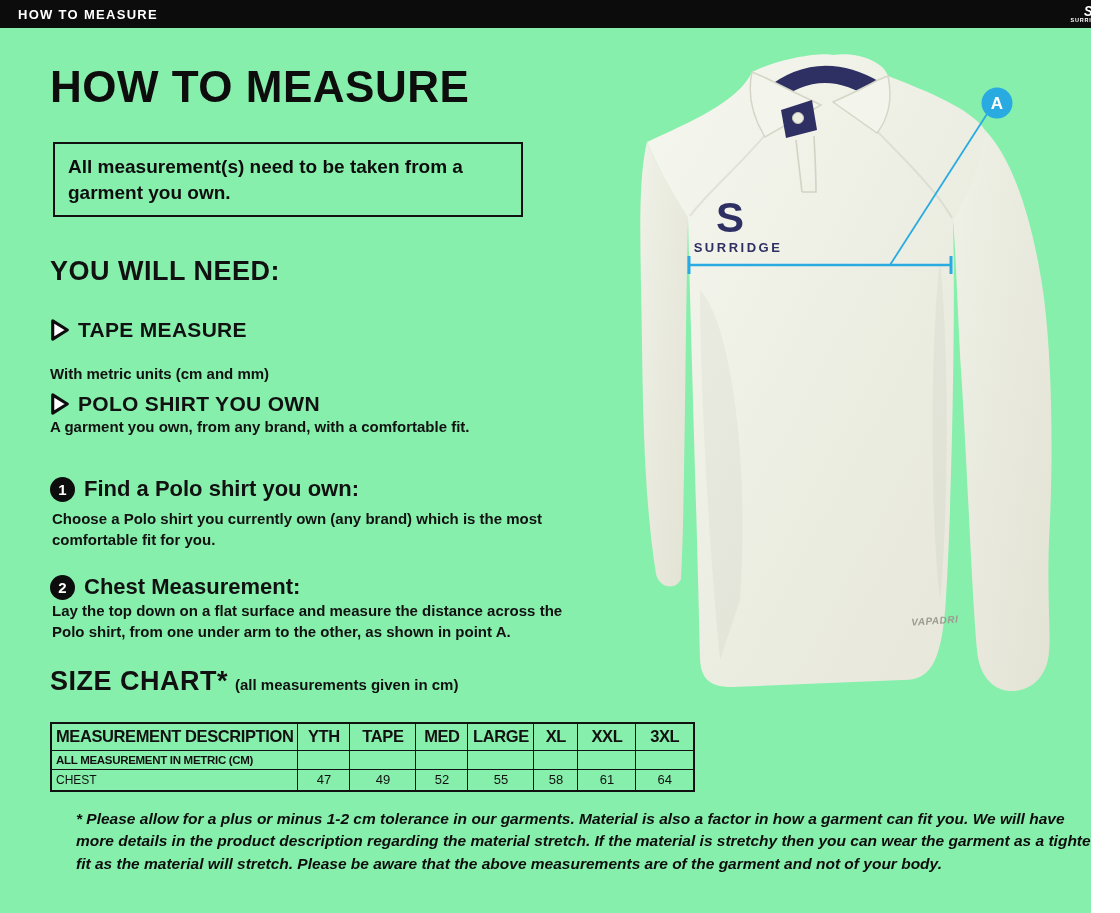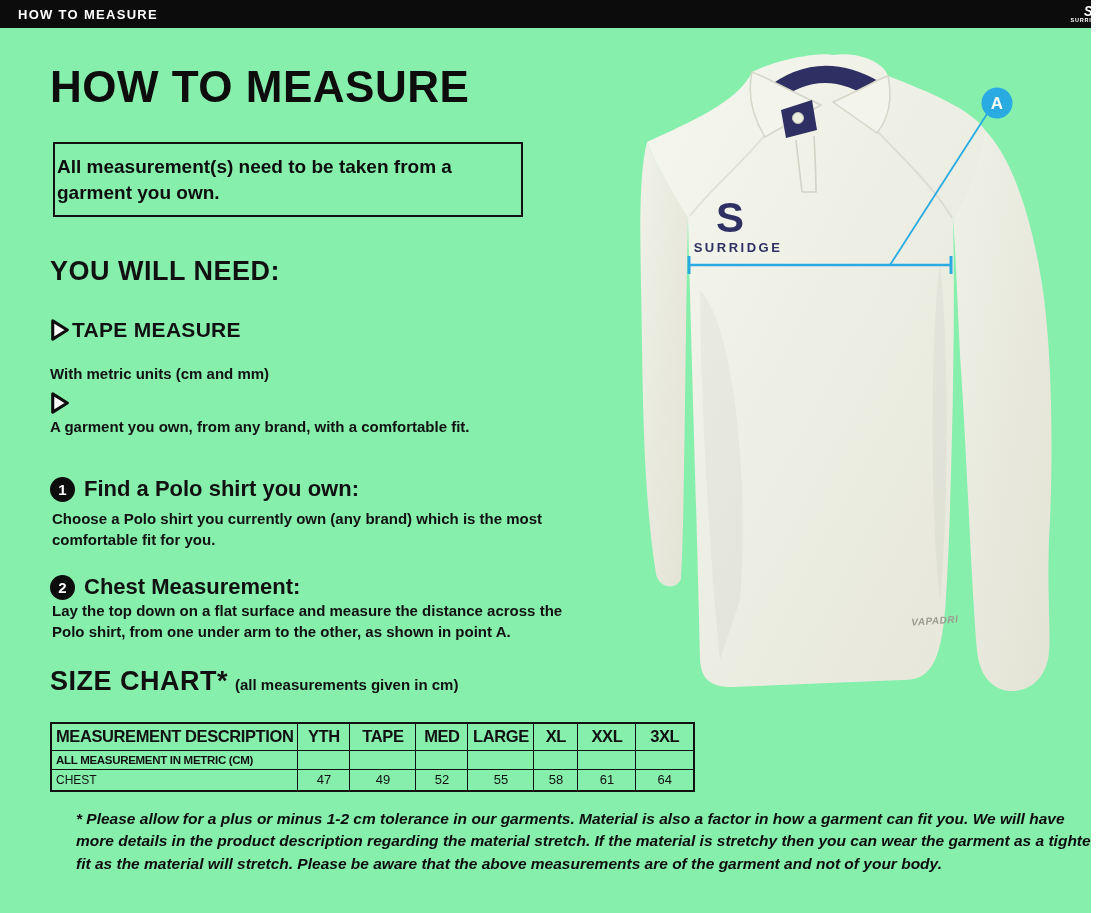--- a/index.html
+++ b/index.html
@@ -30,28 +30,28 @@
   .topbar-brand .brand-word {
     color:#fff; font-size:5.5px; font-weight:bold; letter-spacing:0.8px;
   }
   
   .h1 {
     position:absolute; left:50px; top:62px;
     font-size:44px; font-weight:800; letter-spacing:0.5px; color:#0d0d0d;
   }
   .notice-box {
     position:absolute; left:53px; top:142px; width:470px;
-    border:2px solid #111; padding:10px 2px;
+    border:2px solid #111; padding:10px 13px;
     font-size:19px; font-weight:bold; line-height:1.35; color:#0d0d0d;
   }
   .h2-need {
     position:absolute; left:50px; top:256px;
     font-size:27px; font-weight:800; letter-spacing:0.5px;
   }
-  .need-item { position:absolute; left:50px; display:flex; align-items:center; gap:2px; }
+  .need-item { position:absolute; left:50px; display:flex; align-items:center; gap:8px; }
   .need-item .tri { width:20px; height:22px; flex:0 0 auto; }
   .need-title { font-size:21px; font-weight:800; letter-spacing:0.3px; }
   .need-sub {
     position:absolute; left:50px;
     font-size:15px; font-weight:bold; color:#111;
   }
   .step-head { position:absolute; left:50px; display:flex; align-items:center; gap:9px; }
   .step-num {
     width:25px; height:25px; border-radius:50%; background:#0d0d0d; color:#fff;
     font-size:15px; font-weight:bold; display:flex; align-items:center; justify-content:center;
@@ -114,20 +114,21 @@
       <polygon points="3,2 19,12 3,22" fill="#fff" stroke="#0d0d0d" stroke-width="3.4" stroke-linejoin="round"></polygon>
     </svg>
     <span class="need-title">TAPE MEASURE</span>
   </div>
   <div class="need-sub" style="top:365px;">With metric units (cm and mm)</div>
 
   <div class="need-item" style="top:392px;">
     <svg class="tri" viewBox="0 0 22 24">
       <polygon points="3,2 19,12 3,22" fill="#fff" stroke="#0d0d0d" stroke-width="3.4" stroke-linejoin="round"></polygon>
     </svg>
+    <span class="need-title">POLO SHIRT YOU OWN</span>
   </div>
   <div class="need-sub" style="top:418px;">A garment you own, from any brand, with a comfortable fit.</div>
 
   <div class="step-head" style="top:476px;">
     <span class="step-num">1</span>
     <span class="step-title">Find a Polo shirt you own:</span>
   </div>
   <div class="step-para" style="top:508px;">Choose a Polo shirt you currently own (any brand) which is the most comfortable fit for you.</div>
 
   <div class="step-head" style="top:574px;">

